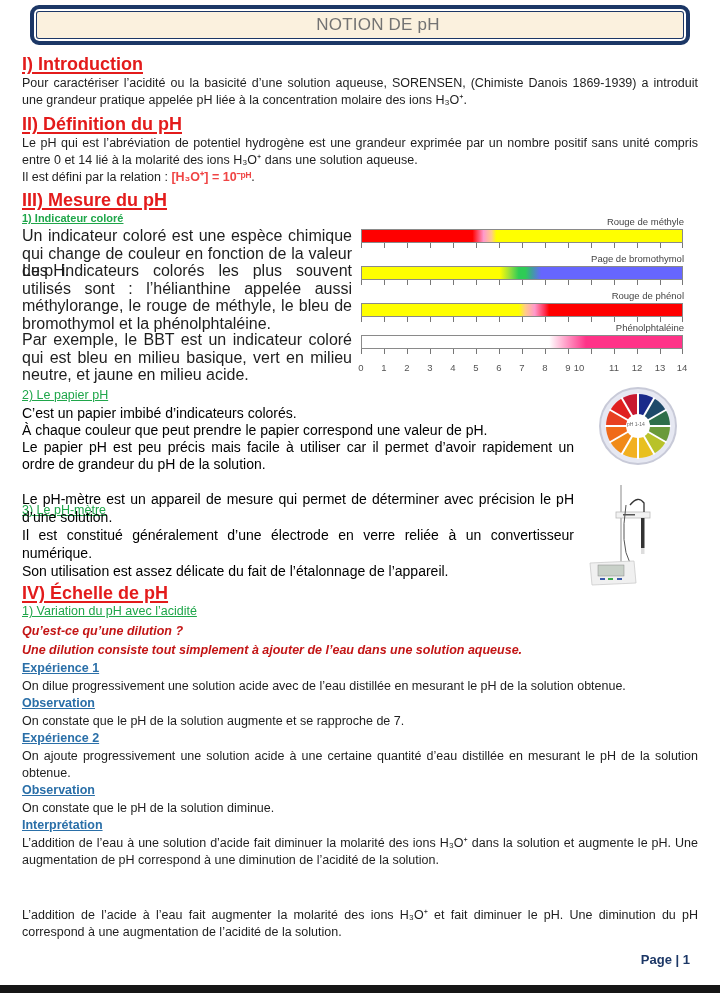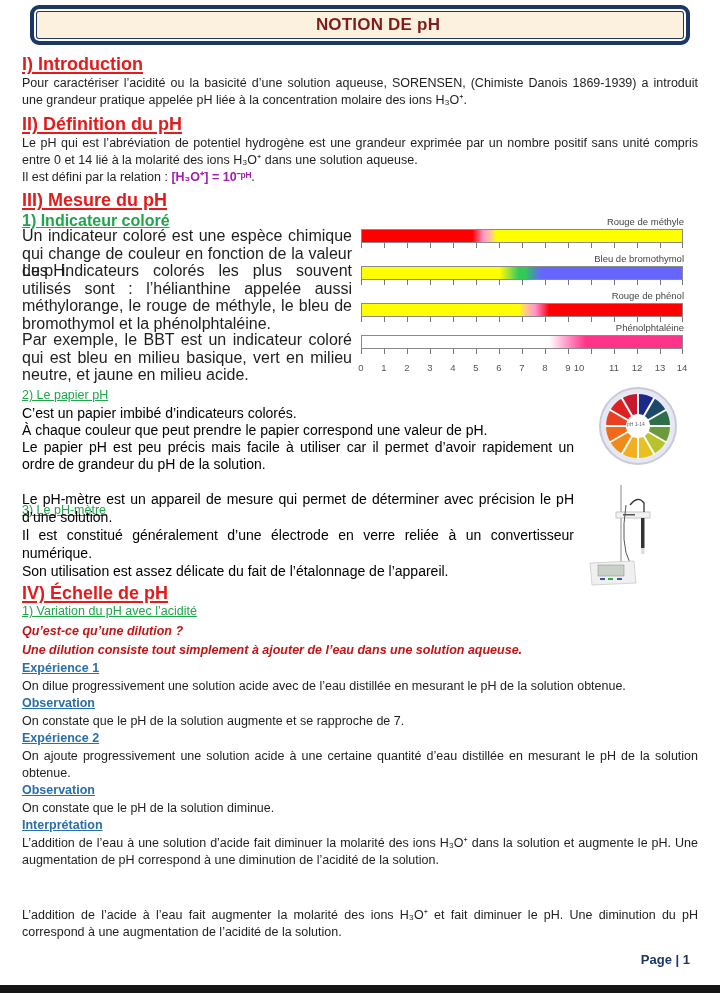--- a/index.html
+++ b/index.html
@@ -7,31 +7,31 @@
   body { position: relative; font-family: "Liberation Sans", sans-serif; color: #1a1a1a; }
   .abs { position: absolute; }
 
   .title-box {
     left: 30px; top: 5px; width: 660px; height: 40px;
     border: 4px solid #1c3766; border-radius: 9px;
     background: #fbf1de;
     box-shadow: inset 0 0 0 2px #ffffff, inset 0 0 0 3px #1c3766;
     display: flex; align-items: center; justify-content: center;
   }
-  .title-text { color: #7f1d1d; font-weight: bold; font-size: 17px; letter-spacing: 0.2px; margin-left: 36px; }
+  .title-text { color: #737373; font-weight: normal; font-size: 17px; letter-spacing: 0.2px; margin-left: 36px; }
 
   .h1 { color: #e31b1b; font-weight: bold; font-size: 18px; text-decoration: underline; text-decoration-thickness: 2px; text-underline-offset: 2px; left: 22px; }
   .h2 { color: #1fa64a; font-size: 12.5px; font-weight: bold; text-decoration: underline; left: 22px; }
   .h2n { color: #1fa64a; font-size: 12.5px; text-decoration: underline; left: 22px; }
   .h3 { color: #2a6fa8; font-size: 12.5px; font-weight: bold; text-decoration: underline; left: 22px; }
   .p { font-size: 12.5px; line-height: 17px; left: 22px; width: 676px; text-align: justify; color: #1e1e1e; }
   .pl { font-size: 16px; line-height: 17.5px; left: 22px; width: 330px; text-align: justify; color: #1e1e1e; }
   .pm { font-size: 14px; line-height: 17px; left: 22px; width: 552px; text-align: justify; color: #000000; }
   .red-it { color: #c31515; font-style: italic; font-weight: bold; font-size: 12.5px; left: 22px; }
-  .formula { color: #a21caf; font-weight: bold; }
+  .formula { color: #ef4444; font-weight: bold; }
 
   
   .chart { left: 355px; top: 212px; width: 365px; height: 160px; }
   .ind-label { position: absolute; right: 36px; font-size: 9.5px; color: #444; }
   .bar { position: absolute; left: 6px; width: 322px; height: 14px; border: 1px solid #8a8a8a; }
   .ticks { position: absolute; left: 6px; width: 322px; height: 5px; }
   .tick { position: absolute; top: 0; width: 1px; height: 5px; background: #777; }
   .tick-lbl { position: absolute; top: 150px; font-size: 9.5px; color: #555; transform: translateX(-50%); }
 
   .page-num { right: 30px; top: 952px; color: #1c3766; font-weight: bold; font-size: 13px; }
@@ -47,21 +47,21 @@
 <div class="abs h1" style="top:54px;">I) Introduction</div>
 <div class="abs p" style="top:75px;">Pour caractériser l’acidité ou la basicité d’une solution aqueuse, SORENSEN, (Chimiste Danois 1869-1939) a introduit une grandeur pratique appelée pH liée à la concentration molaire des ions H₃O⁺.</div>
 
 <div class="abs h1" style="top:114px;">II) Définition du pH</div>
 <div class="abs p" style="top:135px;">Le pH qui est l’abréviation de potentiel hydrogène est une grandeur exprimée par un nombre positif sans unité compris entre 0 et 14 lié à la molarité des ions H₃O⁺ dans une solution aqueuse.</div>
 <div class="abs p" style="top:169px;">
   <span>Il est défini par la relation : </span><span class="formula">[H₃O⁺] = 10⁻ᵖᴴ</span><span>.</span>
 </div>
 
 <div class="abs h1" style="top:190px;">III) Mesure du pH</div>
-<div class="abs h2" style="top:212px;font-size:16px;">1) Indicateur coloré</div>
+<div class="abs h2" style="top:212px;font-size:11px;">1) Indicateur coloré</div>
 <div class="abs pl" style="top:227px;">Un indicateur coloré est une espèce chimique qui change de couleur en fonction de la valeur du pH.</div>
 <div class="abs pl" style="top:262px;">Les indicateurs colorés les plus souvent utilisés sont : l’hélianthine appelée aussi méthylorange, le rouge de méthyle, le bleu de bromothymol et la phénolphtaléine.</div>
 <div class="abs pl" style="top:331px;">Par exemple, le BBT est un indicateur coloré qui est bleu en milieu basique, vert en milieu neutre, et jaune en milieu acide.</div>
 
 <div class="abs chart">
   <div class="ind-label" style="top:4px;padding-left:35px;">Rouge de méthyle</div>
   <div class="bar" style="top:17px;background:linear-gradient(to right,#ff0000 0%,#ff0000 34.5%,#ff99cc 38%,#ffcc88 40.5%,#ffff00 42%,#ffff00 100%);"></div>
   <div class="ticks" style="top:31px;">
     <div class="tick" style="left:0%"></div>
       <div class="tick" style="left:7.14%"></div>
@@ -73,21 +73,21 @@
       <div class="tick" style="left:50%"></div>
       <div class="tick" style="left:57.14%"></div>
       <div class="tick" style="left:64.28%"></div>
       <div class="tick" style="left:71.43%"></div>
       <div class="tick" style="left:78.57%"></div>
       <div class="tick" style="left:85.71%"></div>
       <div class="tick" style="left:92.86%"></div>
       <div class="tick" style="left:99.7%"></div>
   </div>
 
-  <div class="ind-label" style="top:41px;">Bleu de bromothymol</div>
+  <div class="ind-label" style="top:41px;">Page de bromothymol</div>
   <div class="bar" style="top:54px;background:linear-gradient(to right,#ffff00 0%,#ffff00 43%,#9ee03a 46%,#2ecc55 49%,#2ecc55 51%,#3fa09a 53%,#6666ff 56%,#6666ff 100%);"></div>
   <div class="ticks" style="top:68px;">
     <div class="tick" style="left:0%"></div>
       <div class="tick" style="left:7.14%"></div>
       <div class="tick" style="left:14.28%"></div>
       <div class="tick" style="left:21.43%"></div>
       <div class="tick" style="left:28.57%"></div>
       <div class="tick" style="left:35.71%"></div>
       <div class="tick" style="left:42.86%"></div>
       <div class="tick" style="left:50%"></div>

